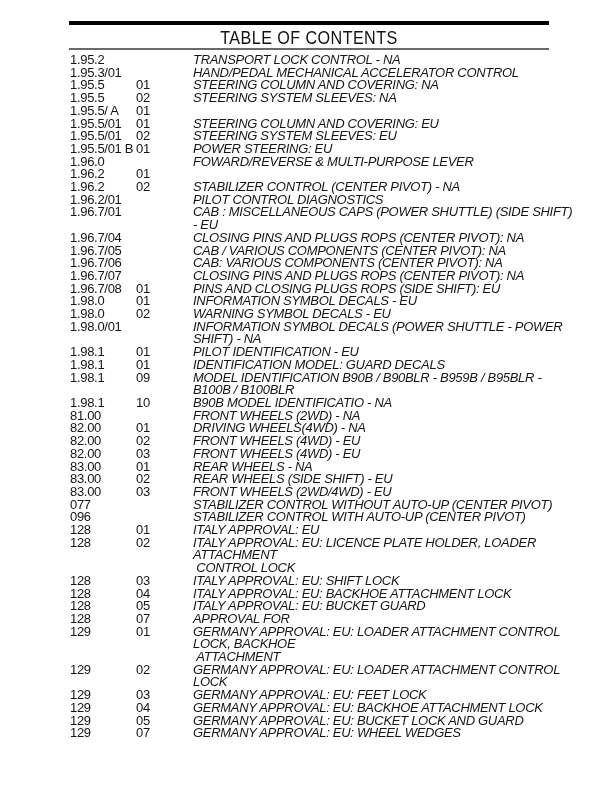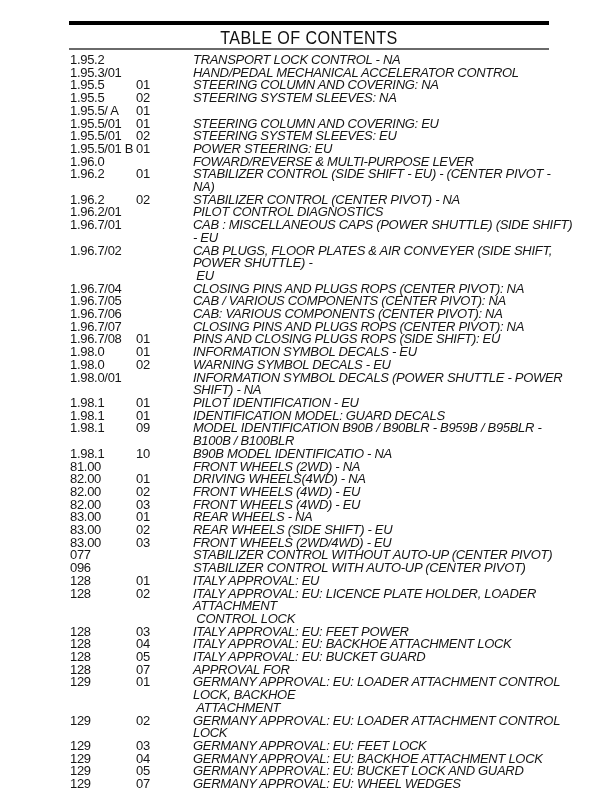--- a/index.html
+++ b/index.html
@@ -124,42 +124,35 @@
         <span class="cell-desc">POWER STEERING: EU</span>
       </div>
       <div class="toc-row">
         <span class="cell-section">1.96.0</span>
         <span class="cell-sub"></span>
         <span class="cell-desc">FOWARD/REVERSE &amp; MULTI-PURPOSE LEVER</span>
       </div>
       <div class="toc-row">
         <span class="cell-section">1.96.2</span>
         <span class="cell-sub">01</span>
-        <span class="cell-desc">STABILIZER CONTROL (SIDE SHIFT - EU) - (CENTER PIVOT - NA)</span>
       </div>
       <div class="toc-row">
         <span class="cell-section">1.96.2</span>
         <span class="cell-sub">02</span>
         <span class="cell-desc">STABILIZER CONTROL (CENTER PIVOT) - NA</span>
       </div>
       <div class="toc-row">
         <span class="cell-section">1.96.2/01</span>
         <span class="cell-sub"></span>
         <span class="cell-desc">PILOT CONTROL DIAGNOSTICS</span>
       </div>
       <div class="toc-row">
         <span class="cell-section">1.96.7/01</span>
         <span class="cell-sub"></span>
         <span class="cell-desc">CAB : MISCELLANEOUS CAPS (POWER SHUTTLE) (SIDE SHIFT) - EU</span>
-      </div>
-      <div class="toc-row">
-        <span class="cell-section">1.96.7/02</span>
-        <span class="cell-sub"></span>
-        <span class="cell-desc">CAB PLUGS, FLOOR PLATES &amp; AIR CONVEYER (SIDE SHIFT, POWER SHUTTLE) -
- EU</span>
       </div>
       <div class="toc-row">
         <span class="cell-section">1.96.7/04</span>
         <span class="cell-sub"></span>
         <span class="cell-desc">CLOSING PINS AND PLUGS ROPS (CENTER PIVOT): NA</span>
       </div>
       <div class="toc-row">
         <span class="cell-section">1.96.7/05</span>
         <span class="cell-sub"></span>
         <span class="cell-desc">CAB / VARIOUS COMPONENTS (CENTER PIVOT): NA</span>
@@ -266,21 +259,21 @@
       </div>
       <div class="toc-row">
         <span class="cell-section">128</span>
         <span class="cell-sub">02</span>
         <span class="cell-desc">ITALY APPROVAL: EU: LICENCE PLATE HOLDER, LOADER ATTACHMENT
  CONTROL LOCK</span>
       </div>
       <div class="toc-row">
         <span class="cell-section">128</span>
         <span class="cell-sub">03</span>
-        <span class="cell-desc">ITALY APPROVAL: EU: FEET POWER</span>
+        <span class="cell-desc">ITALY APPROVAL: EU: SHIFT LOCK</span>
       </div>
       <div class="toc-row">
         <span class="cell-section">128</span>
         <span class="cell-sub">04</span>
         <span class="cell-desc">ITALY APPROVAL: EU: BACKHOE ATTACHMENT LOCK</span>
       </div>
       <div class="toc-row">
         <span class="cell-section">128</span>
         <span class="cell-sub">05</span>
         <span class="cell-desc">ITALY APPROVAL: EU: BUCKET GUARD</span>

